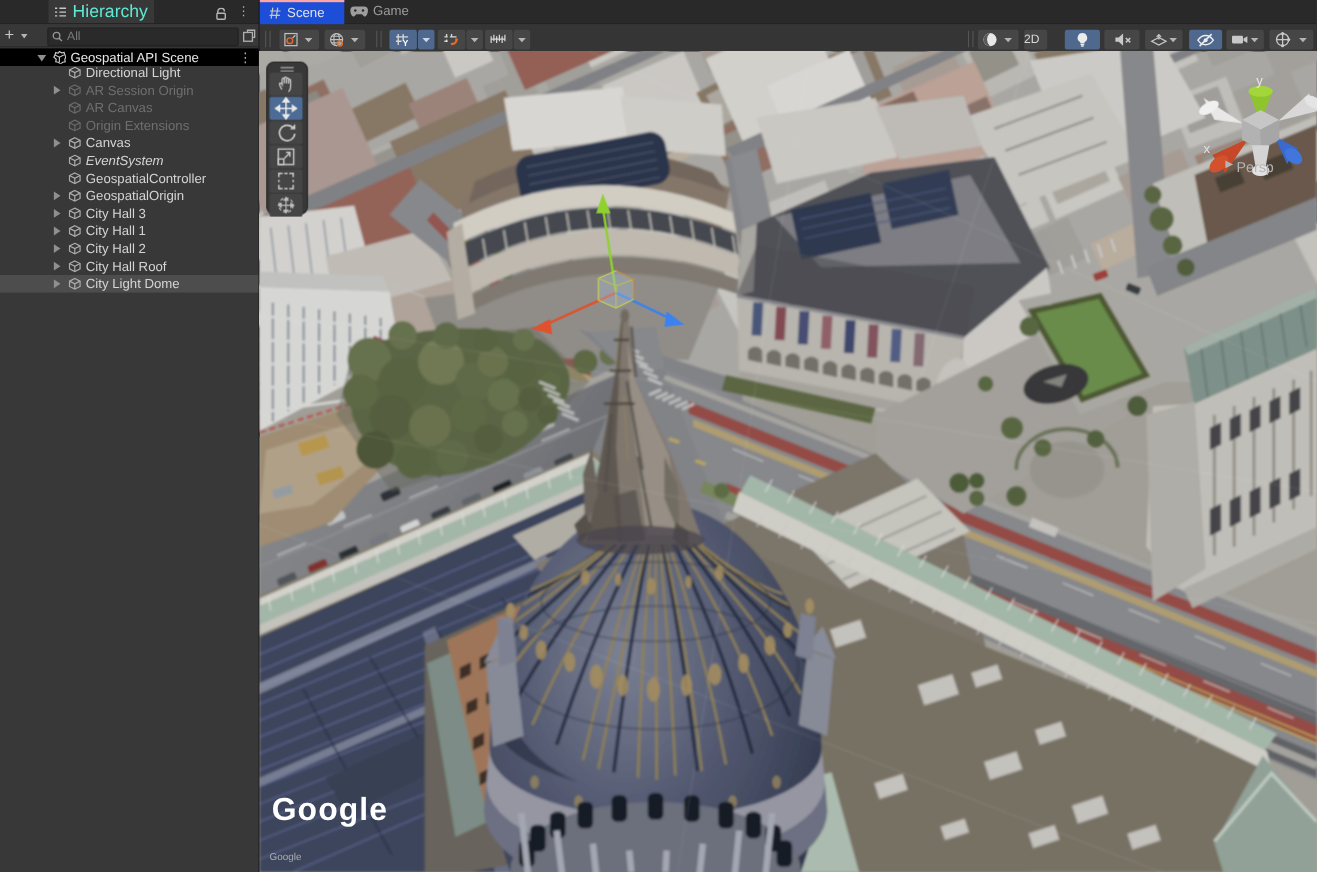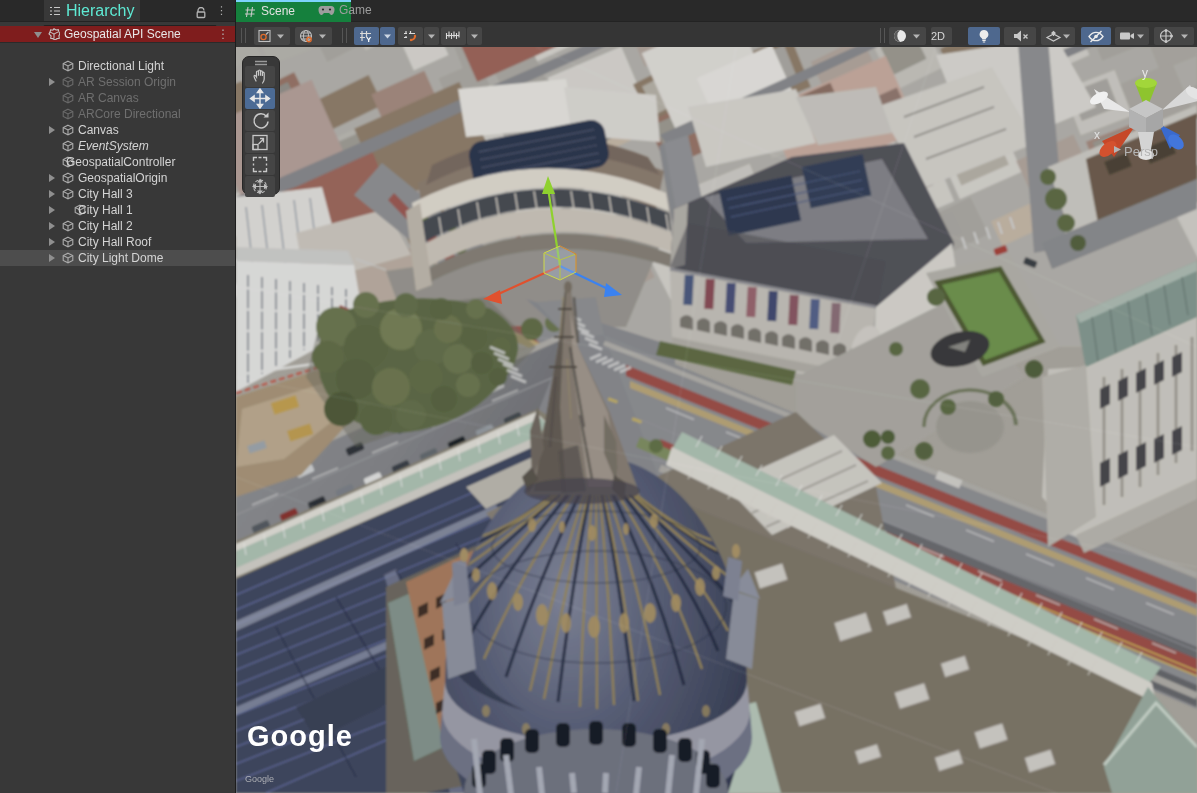--- a/index.html
+++ b/index.html
@@ -12,21 +12,21 @@
 #hier-tab .lbl{position:absolute;left:22px;top:0;}
 #hier-toolrow{left:0;top:22px;width:236px;height:20px;background:#383838;border-bottom:1px solid #2a2a2a;}
 #srch{left:43px;top:25px;width:172px;height:15px;background:#2a2a2a;border:1px solid #212121;border-radius:2px;color:#7c7c7c;font-size:11px;line-height:15px;}
 .row{position:absolute;left:0;width:236px;height:16px;font-size:12px;line-height:16px;color:#d4d4d4;white-space:nowrap;}
 .row.grey{color:#6f6f6f;}
 .row .txt{position:absolute;top:0;}
 .cubei{position:absolute;top:2px;width:12px;height:12px;}
 .exp{position:absolute;top:4px;width:0;height:0;border-top:4px solid transparent;border-bottom:4px solid transparent;border-left:6px solid #8f8f8f;}
 
 #scn-tabbar{left:236px;top:0;width:961px;height:21px;background:#292929;border-bottom:1px solid #232323;}
-#scn-tab{left:236px;top:0;width:77px;height:21px;background:#15803d;border-top:2px solid #7dd3fc;color:#e2e2e2;font-size:12px;line-height:19px;padding-left:38px;}
+#scn-tab{left:236px;top:0;width:77px;height:21px;background:#1d4ed8;border-top:2px solid #fca5a5;color:#e2e2e2;font-size:12px;line-height:19px;}
 #game-tab{left:318px;top:0;width:70px;height:21px;color:#9d9d9d;font-size:12px;line-height:21px;}
 #scn-toolbar{left:236px;top:22px;width:961px;height:25px;background:#353535;border-bottom:1px solid #232323;}
 .tbtn{position:absolute;top:27px;height:18px;background:#464646;border-radius:2px;}
 .tbtn.blue{background:#4e688e;}
 .sep{position:absolute;top:28px;width:1px;height:15px;background:#555;}
 .caret{position:absolute;width:0;height:0;border-left:3.5px solid transparent;border-right:3.5px solid transparent;border-top:4px solid #b4b4b4;}
 
 #viewport{left:236px;top:47px;width:961px;height:746px;background:#8b8a85;}
 
 #palette{left:242px;top:56px;width:36px;height:137px;background:#383838;border:1px solid #262626;border-radius:7px;}
@@ -61,21 +61,21 @@
         <circle cx="4.4" cy="4.4" r="3" fill="none" stroke="#969696" stroke-width="1.2"></circle>
         <path d="M6.7 6.7l2.6 2.6" stroke="#969696" stroke-width="1.2"></path>
       </svg>
       <span style="position:absolute;left:17px">All</span>
     </div>
   <svg class="abs" style="left:220px;top:26px" width="13" height="13" viewBox="0 0 13 13">
       <rect x="1.5" y="3.5" width="8" height="8" fill="none" stroke="#b0b0b0" stroke-width="1.2"></rect>
       <path d="M5 3.5v-2h6.5V8h-2" fill="none" stroke="#b0b0b0" stroke-width="1.2"></path>
     </svg>
   <div id="tree">
-      <div class="row" style="top:26px;background:#7f1d1d;color:#e8e8e8;">
+      <div class="row" style="top:44px;background:#000000;color:#e8e8e8;">
         <span style="position:absolute;left:34px;top:6px;width:0;height:0;border-left:4px solid transparent;border-right:4px solid transparent;border-top:6px solid #8f8f8f;"></span>
         <span style="position:absolute;left:48px;top:0;width:12px;height:16px">
           <svg class="cubei" viewBox="0 0 12 12">
             <path d="M6 0.8l2 1.2 2.3-.4.6 2.3 1 1.9-1 2.1.4 2.3-2.3.4-2 1.6-2-1.6-2.3-.4.4-2.3L1 6l1-1.9.6-2.3 2.3.4z" fill="none" stroke="#c8c8c8" stroke-width="1.1"></path>
             <path d="M2 4l4 2 4-2M6 6v4.5" stroke="#c8c8c8" stroke-width="1" fill="none"></path>
           </svg>
         </span>
         <span class="txt" style="left:64px">Geospatial API Scene</span>
         <span style="position:absolute;left:217px;top:0;color:#b0b0b0">⋮</span>
       </div>
@@ -107,21 +107,21 @@
         </span>
         <span class="txt" style="left:78px">AR Canvas</span>
       </div>
       <div class="row grey" style="top:106px;">
         <span style="position:absolute;left:62px;top:0;width:12px;height:16px">
           <svg class="cubei" viewBox="0 0 12 12">
             <path d="M6 1.2L10.8 3.6v4.8L6 10.8 1.2 8.4V3.6z" fill="none" stroke="#6a6a6a" stroke-width="1.1"></path>
             <path d="M1.2 3.6L6 6l4.8-2.4M6 6v4.8" fill="none" stroke="#6a6a6a" stroke-width="1.1"></path>
           </svg>
         </span>
-        <span class="txt" style="left:78px">ARCore Directional</span>
+        <span class="txt" style="left:78px">Origin Extensions</span>
       </div>
       <div class="row" style="top:122px;">
         <span class="exp" style="left:49px"></span>
         <span style="position:absolute;left:62px;top:0;width:12px;height:16px">
           <svg class="cubei" viewBox="0 0 12 12">
             <path d="M6 1.2L10.8 3.6v4.8L6 10.8 1.2 8.4V3.6z" fill="none" stroke="#acacac" stroke-width="1.1"></path>
             <path d="M1.2 3.6L6 6l4.8-2.4M6 6v4.8" fill="none" stroke="#acacac" stroke-width="1.1"></path>
           </svg>
         </span>
         <span class="txt" style="left:78px">Canvas</span>
@@ -135,21 +135,21 @@
         </span>
         <span class="txt" style="left:78px">EventSystem</span>
       </div>
       <div class="row" style="top:154px;">
         <span style="position:absolute;left:62px;top:0;width:12px;height:16px">
           <svg class="cubei" viewBox="0 0 12 12">
             <path d="M6 1.2L10.8 3.6v4.8L6 10.8 1.2 8.4V3.6z" fill="none" stroke="#acacac" stroke-width="1.1"></path>
             <path d="M1.2 3.6L6 6l4.8-2.4M6 6v4.8" fill="none" stroke="#acacac" stroke-width="1.1"></path>
           </svg>
         </span>
-        <span class="txt" style="left:66px">GeospatialController</span>
+        <span class="txt" style="left:78px">GeospatialController</span>
       </div>
       <div class="row" style="top:170px;text-decoration:underline;">
         <span class="exp" style="left:49px"></span>
         <span style="position:absolute;left:62px;top:0;width:12px;height:16px">
           <svg class="cubei" viewBox="0 0 12 12">
             <path d="M6 1.2L10.8 3.6v4.8L6 10.8 1.2 8.4V3.6z" fill="none" stroke="#acacac" stroke-width="1.1"></path>
             <path d="M1.2 3.6L6 6l4.8-2.4M6 6v4.8" fill="none" stroke="#acacac" stroke-width="1.1"></path>
           </svg>
         </span>
         <span class="txt" style="left:78px">GeospatialOrigin</span>
@@ -157,21 +157,21 @@
       <div class="row" style="top:186px;">
         <span class="exp" style="left:49px"></span>
         <span style="position:absolute;left:62px;top:0;width:12px;height:16px">
           <svg class="cubei" viewBox="0 0 12 12">
             <path d="M6 1.2L10.8 3.6v4.8L6 10.8 1.2 8.4V3.6z" fill="none" stroke="#acacac" stroke-width="1.1"></path>
             <path d="M1.2 3.6L6 6l4.8-2.4M6 6v4.8" fill="none" stroke="#acacac" stroke-width="1.1"></path>
           </svg>
         </span>
         <span class="txt" style="left:78px">City Hall 3</span>
       </div>
-      <div class="row" style="top:202px;text-align:right;">
+      <div class="row" style="top:202px;">
         <span class="exp" style="left:49px"></span>
         <span style="position:absolute;left:62px;top:0;width:12px;height:16px">
           <svg class="cubei" viewBox="0 0 12 12">
             <path d="M6 1.2L10.8 3.6v4.8L6 10.8 1.2 8.4V3.6z" fill="none" stroke="#acacac" stroke-width="1.1"></path>
             <path d="M1.2 3.6L6 6l4.8-2.4M6 6v4.8" fill="none" stroke="#acacac" stroke-width="1.1"></path>
           </svg>
         </span>
         <span class="txt" style="left:78px">City Hall 1</span>
       </div>
       <div class="row" style="top:218px;">

